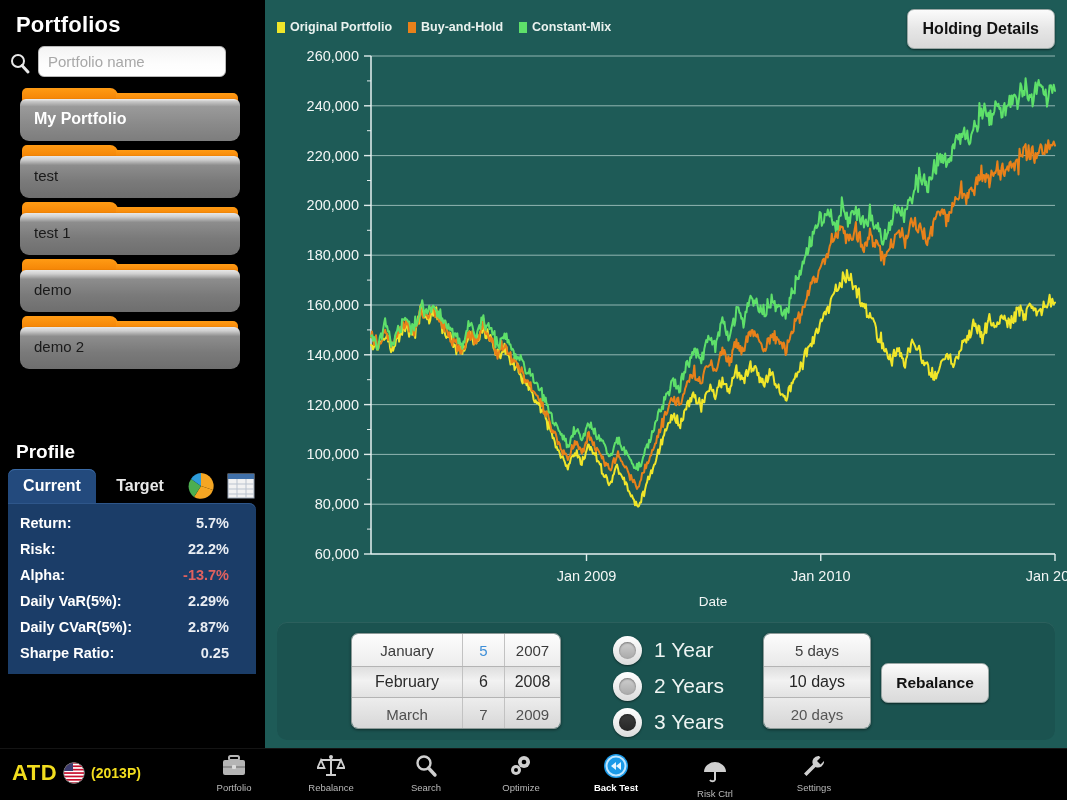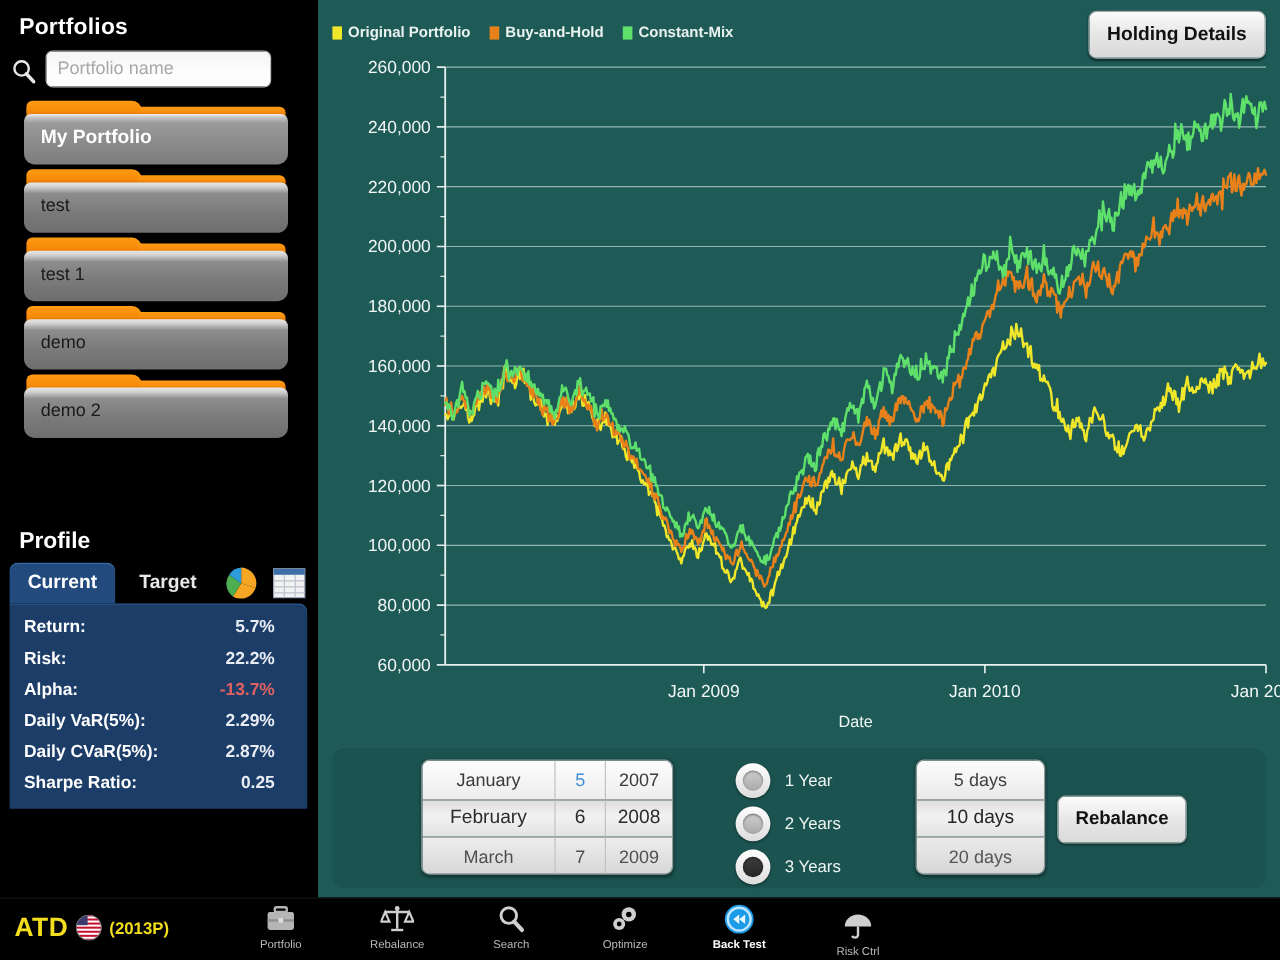--- a/index.html
+++ b/index.html
@@ -8,21 +8,21 @@
     background: #000;
     font-family: "Liberation Sans", sans-serif;
     overflow: hidden;
   }
   #app { position: relative; width: 1067px; height: 800px; background: #000; }
 
   
   #sidebar { position: absolute; left: 0; top: 0; width: 265px; height: 748px; background: #000; }
 
   .side-title {
-    color: #fff; font-size: 19px; font-weight: bold;
+    color: #fff; font-size: 22px; font-weight: bold;
     padding: 12px 0 6px 16px; letter-spacing: .2px;
   }
   #search-row { position: relative; height: 36px; margin: 2px 10px 4px 8px; }
   .search-icon { position: absolute; left: 0px; top: 6px; width: 24px; height: 24px; }
   #search-input {
     position: absolute; left: 30px; top: 0; width: 188px; height: 31px;
     border: 1px solid #b9b9b9; border-radius: 6px;
     background: linear-gradient(180deg,#f4f4f4 0%, #fdfdfd 60%, #ffffff 100%);
     font-family: "Liberation Sans", sans-serif; font-size: 15px; color: #333;
     padding: 0 9px; outline: none;
@@ -142,21 +142,21 @@
     background: linear-gradient(180deg,#ffffff 0%, #dcdcdc 100%);
     box-shadow: 0 1px 2px rgba(0,0,0,.5);
     display: flex; align-items: center; justify-content: center;
   }
   .radio .dot {
     width: 17px; height: 17px; border-radius: 50%;
     background: linear-gradient(180deg,#cfcfcf 0%, #a9a9a9 100%);
     box-shadow: inset 0 1px 2px rgba(0,0,0,.45);
   }
   .radio.on .dot { background: linear-gradient(180deg,#3d3d3d 0%, #262626 100%); }
-  .radio-label { color: #eef4f2; font-size: 14px; margin-left: 12px; }
+  .radio-label { color: #eef4f2; font-size: 21px; margin-left: 12px; }
 
   #day-picker {
     position: absolute; left: 486px; top: 11px; width: 108px; height: 96px;
     border-radius: 7px; overflow: hidden; border: 1px solid #8d9a98;
     box-shadow: 0 1px 3px rgba(0,0,0,.45);
   }
   .day-row {
     height: 32px; display: flex; align-items: center; justify-content: center;
     font-size: 15px; color: #3f3f3f;
   }
@@ -505,15 +505,23 @@
       <div class="nav-item" style="left: 667px; justify-content: flex-end;">
         <span class="nav-icon">
           <svg width="26" height="24" viewBox="0 0 26 24">
             <path d="M2 12 A11 10 0 0 1 24 12 Z" fill="#cfcfcf"></path>
             <line x1="13" y1="12" x2="13" y2="20" stroke="#cfcfcf" stroke-width="2"></line>
             <path d="M13 20 a3 3 0 0 1-5 0" fill="none" stroke="#cfcfcf" stroke-width="2"></path>
           </svg>
         </span>
         <span class="nav-label">Risk Ctrl</span>
       </div>
+      <div class="nav-item" style="left: 766px;">
+        <span class="nav-icon">
+          <svg width="26" height="24" viewBox="0 0 26 24">
+            <path d="M18 2 a6 6 0 0 0-6 8.5 L3 19.5 l2.5 2.5 L14.5 13 A6 6 0 0 0 23 7 l-3.5 3.5 L16 7 L19.5 3.5 Z" fill="#cfcfcf"></path>
+          </svg>
+        </span>
+        <span class="nav-label">Settings</span>
+      </div>
     </div>
 
 </div>
 
 </body></html>

